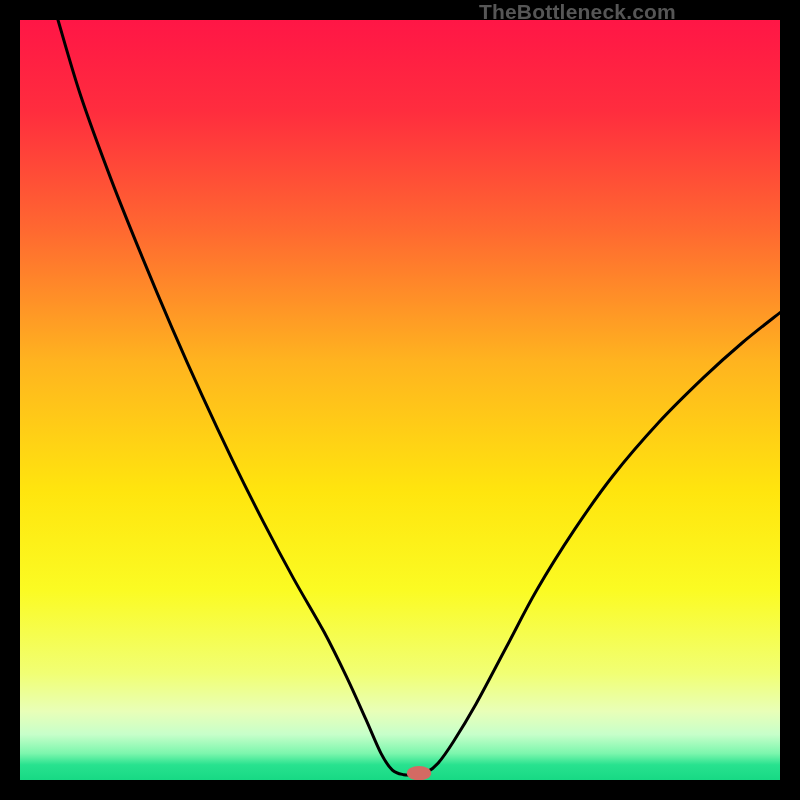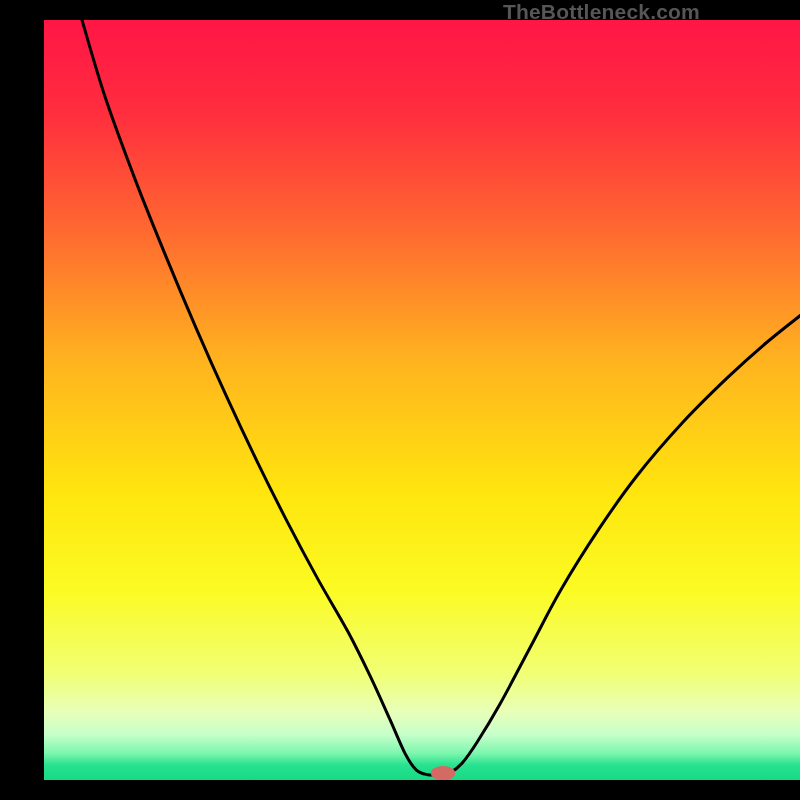--- a/index.html
+++ b/index.html
@@ -8,21 +8,20 @@
     width: 800px;
     height: 800px;
     background: #000;
     overflow: hidden;
   }
   .frame {
     position: relative;
     width: 698px;
     height: 800px;
     background: #000;
-    margin-left: 24px;
   }
   .plot {
     position: absolute;
     left: 20px;
     top: 20px;
     width: 760px;
     height: 760px;
   }
   .watermark {
     position: absolute;

